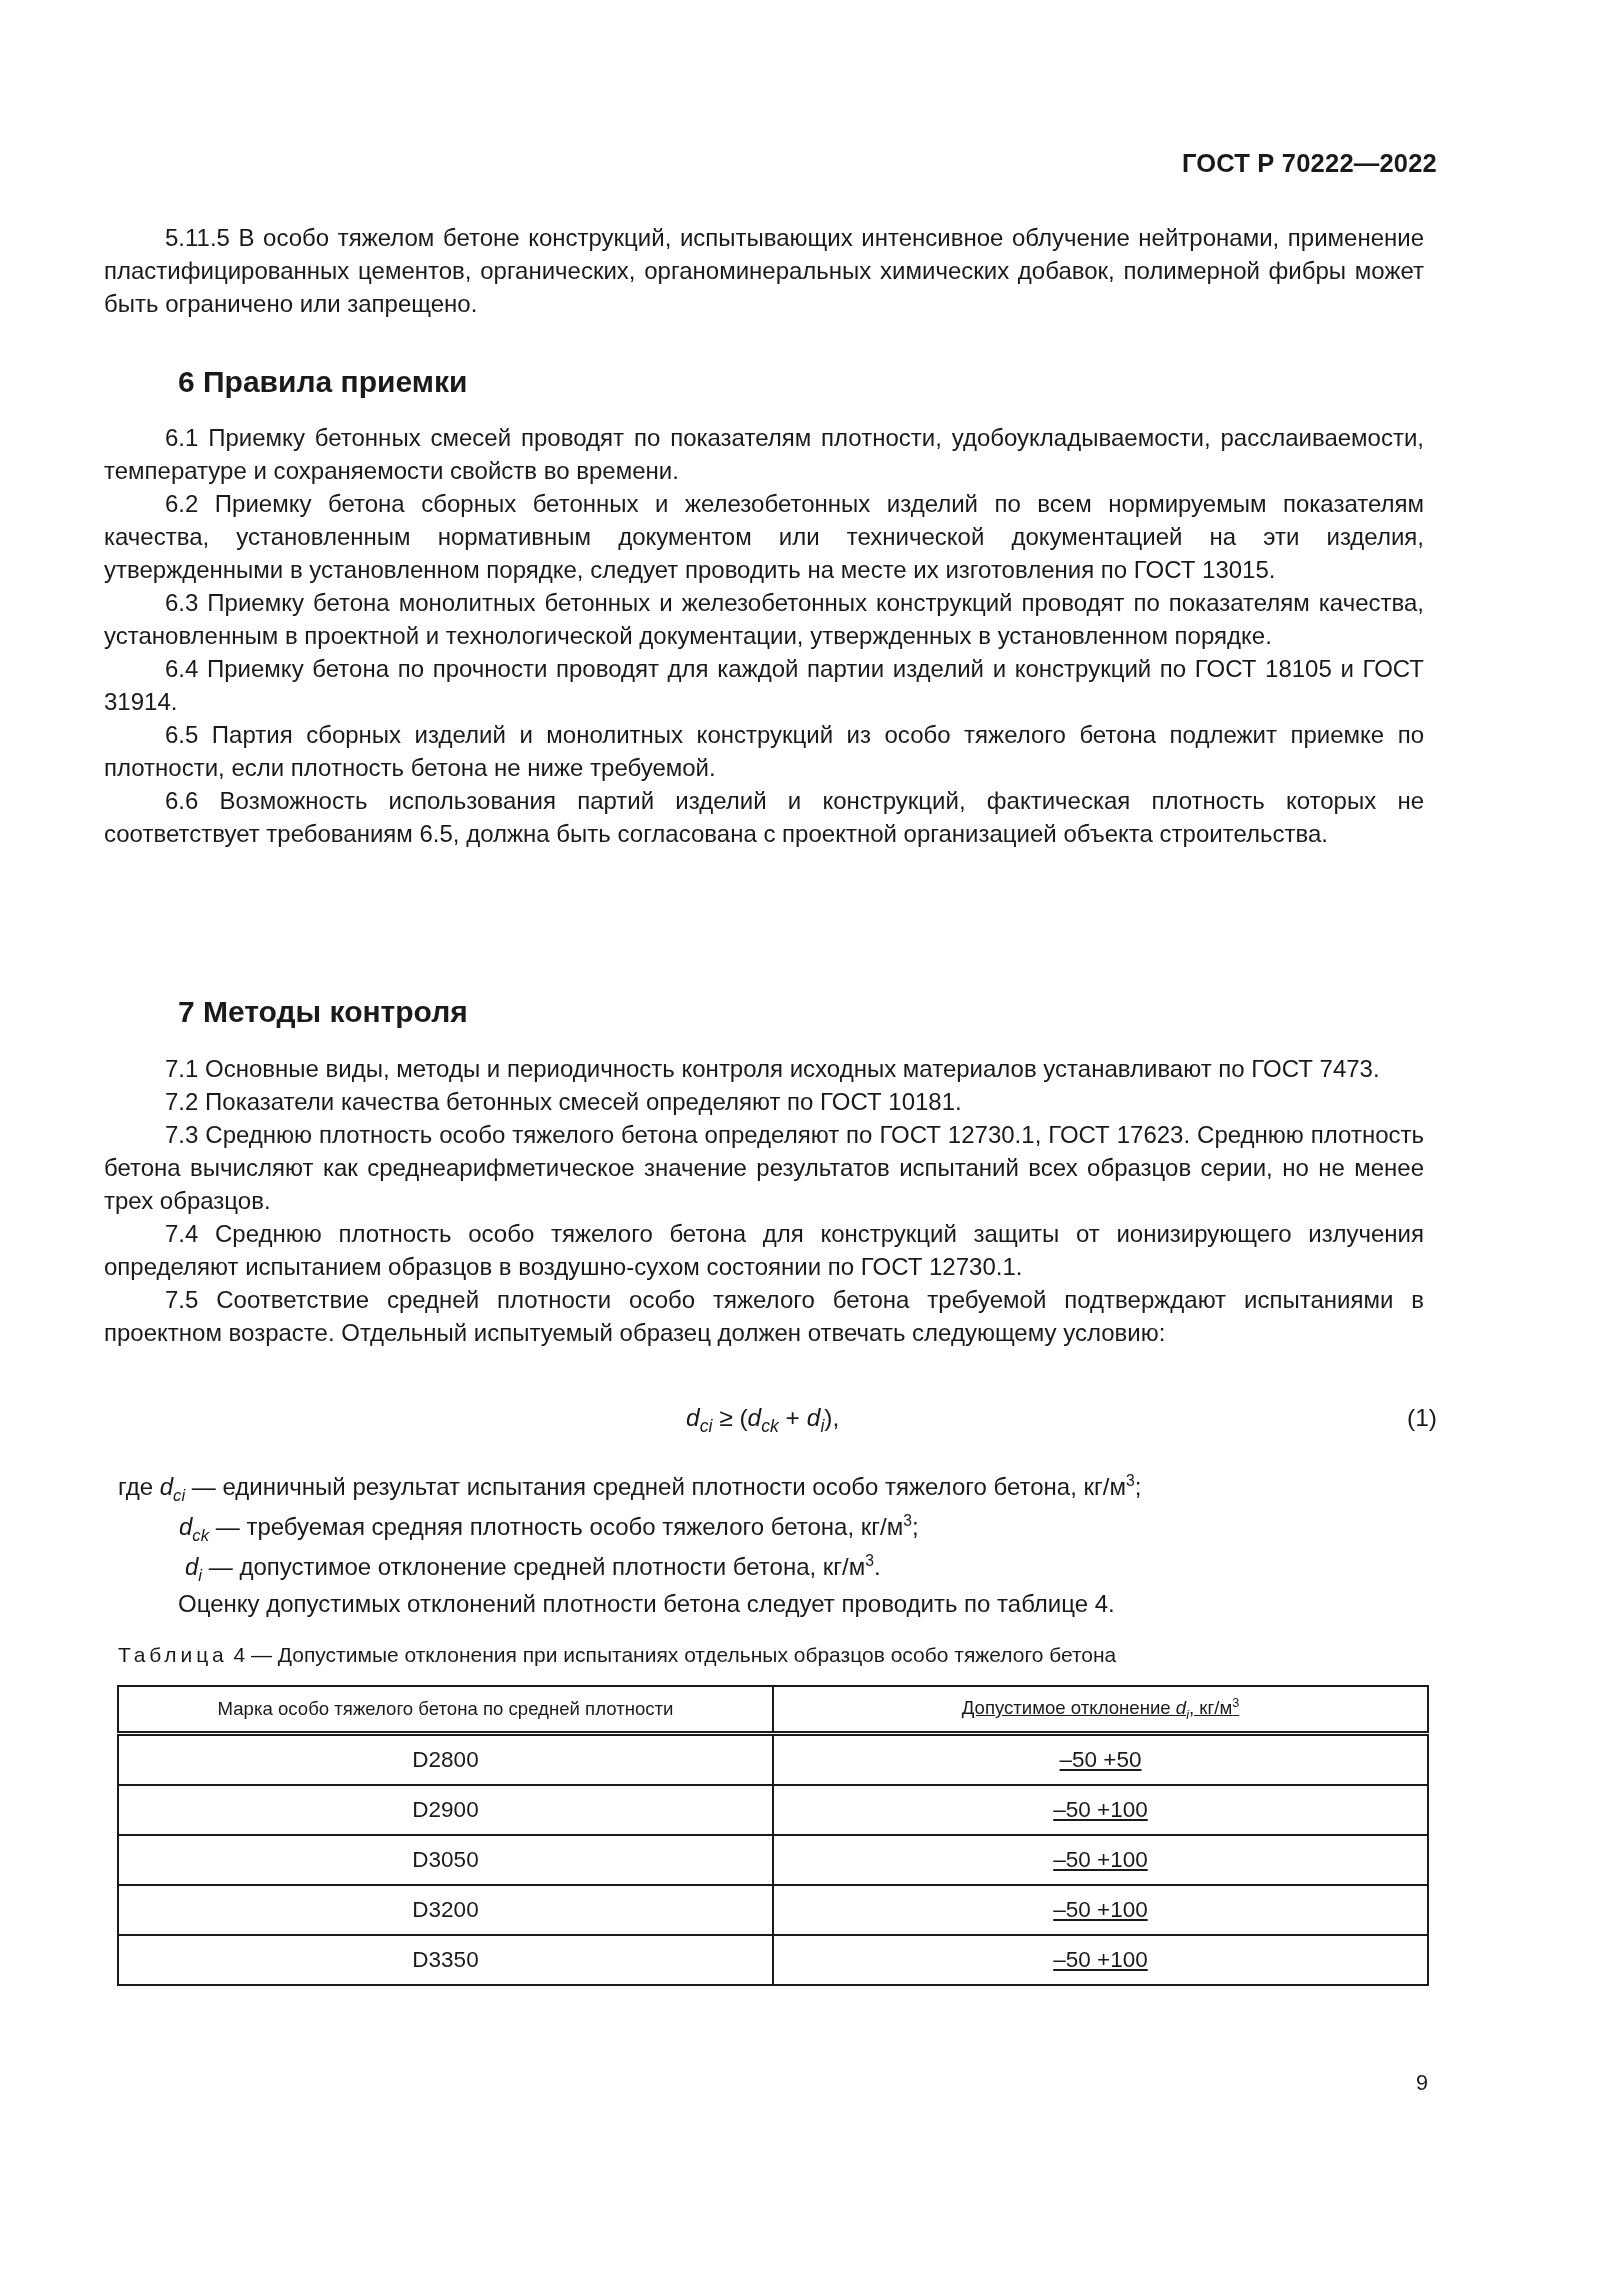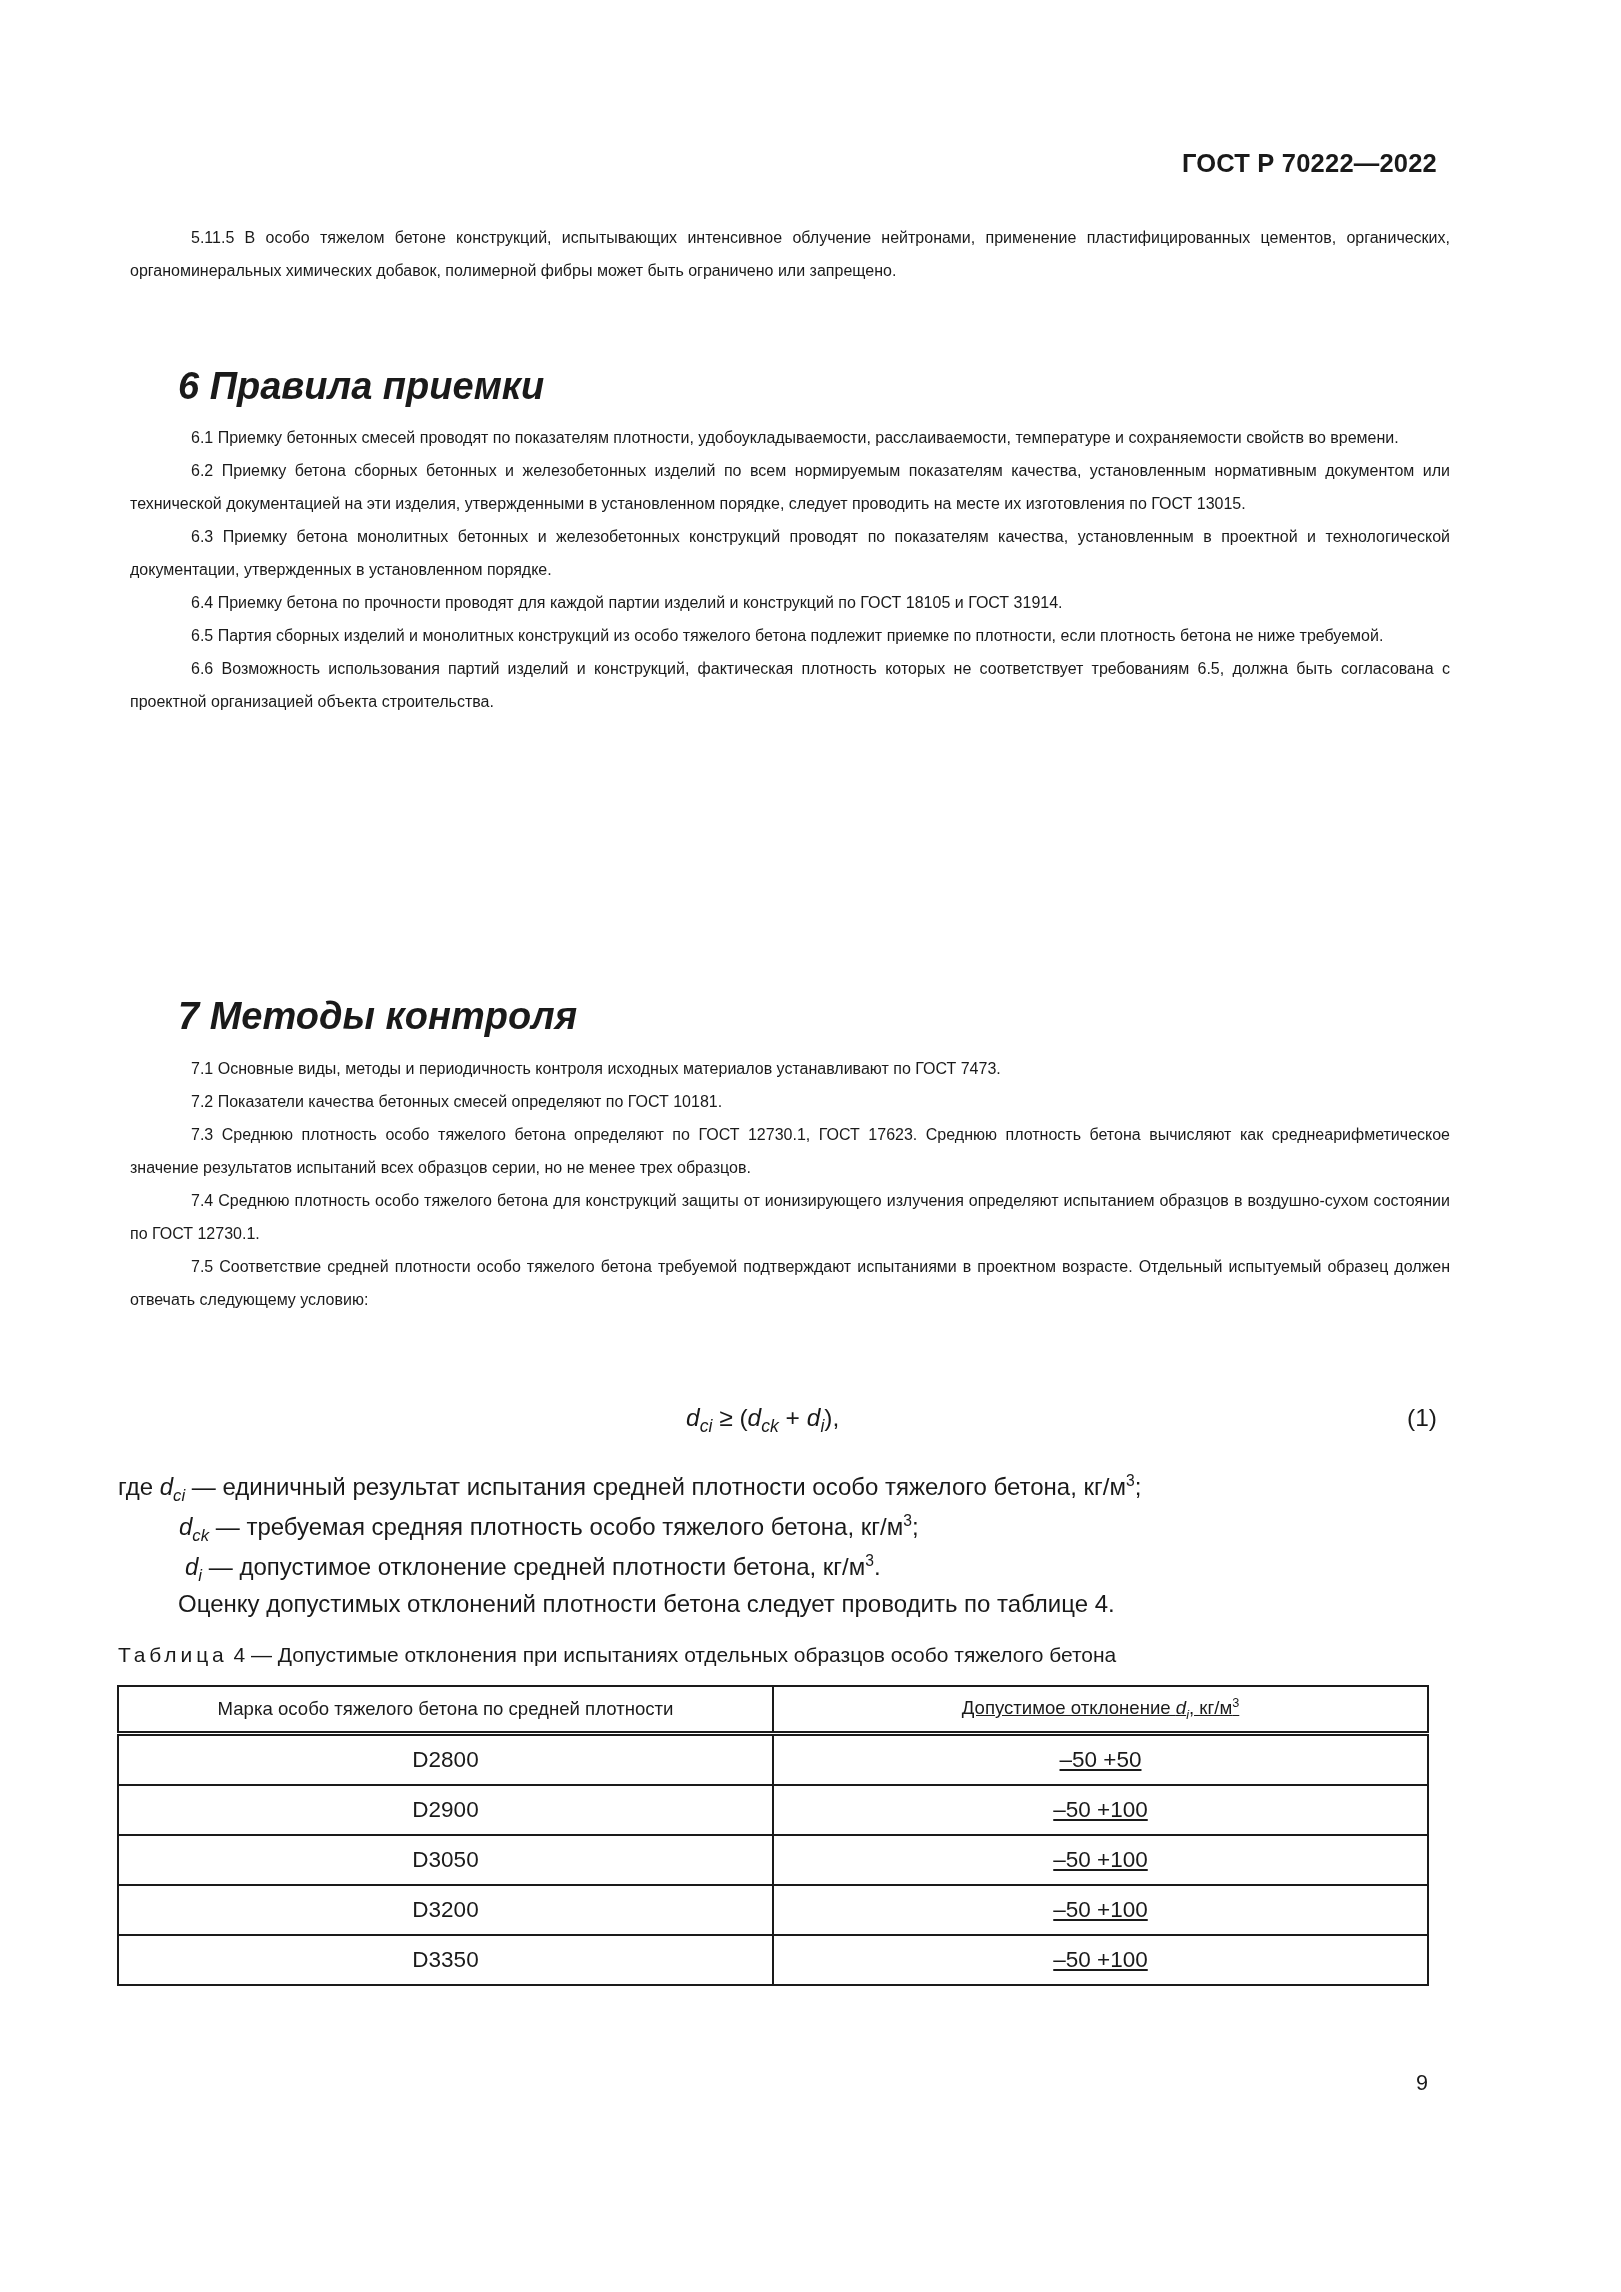--- a/index.html
+++ b/index.html
@@ -1,22 +1,22 @@
 <!DOCTYPE html>
 <html><head>
 <meta charset="utf-8">
 <style>
   html, body { margin: 0; padding: 0; background: #ffffff; }
   body { width: 1621px; height: 2293px; position: relative; overflow: hidden;
          font-family: "Liberation Sans", sans-serif; color: #1a1a1a; }
   .page { position: absolute; left: 0; top: 0; width: 1621px; height: 2293px; }
   .hdr { position: absolute; right: 184px; top: 149px; font-size: 25.5px; font-weight: bold; letter-spacing: 0.2px; text-align: center; }
-  .txt { position: absolute; left: 130px; width: 1320px; font-size: 16px; line-height: 33px; text-align: justify; }
+  .txt { position: absolute; left: 104px; width: 1320px; font-size: 24px; line-height: 33px; text-align: justify; }
   .txt p { margin: 0; text-indent: 61px; }
-  .h2 { position: absolute; left: 178px; font-size: 38px; font-weight: bold; font-style: italic; }
+  .h2 { position: absolute; left: 178px; font-size: 30px; font-weight: bold; }
   .formula { position: absolute; left: 686px; top: 1404px; font-size: 24.5px; font-style: italic; }
   .formula sub { font-size: 17.6px; }
   .eqnum { position: absolute; right: 184px; top: 1404px; font-size: 24.5px; }
   .defs { position: absolute; left: 118px; top: 1468px; font-size: 24px; line-height: 25px; }
   .defs .row { white-space: nowrap; }
   .defs i { font-style: italic; }
   .defs sub { font-size: 16.7px; font-style: italic; }
   .defs sup { font-size: 15.7px; }
   .note { position: absolute; left: 178px; top: 1590px; font-size: 24px; }
   .caption { position: absolute; left: 118px; top: 1643px; font-size: 21px; }

